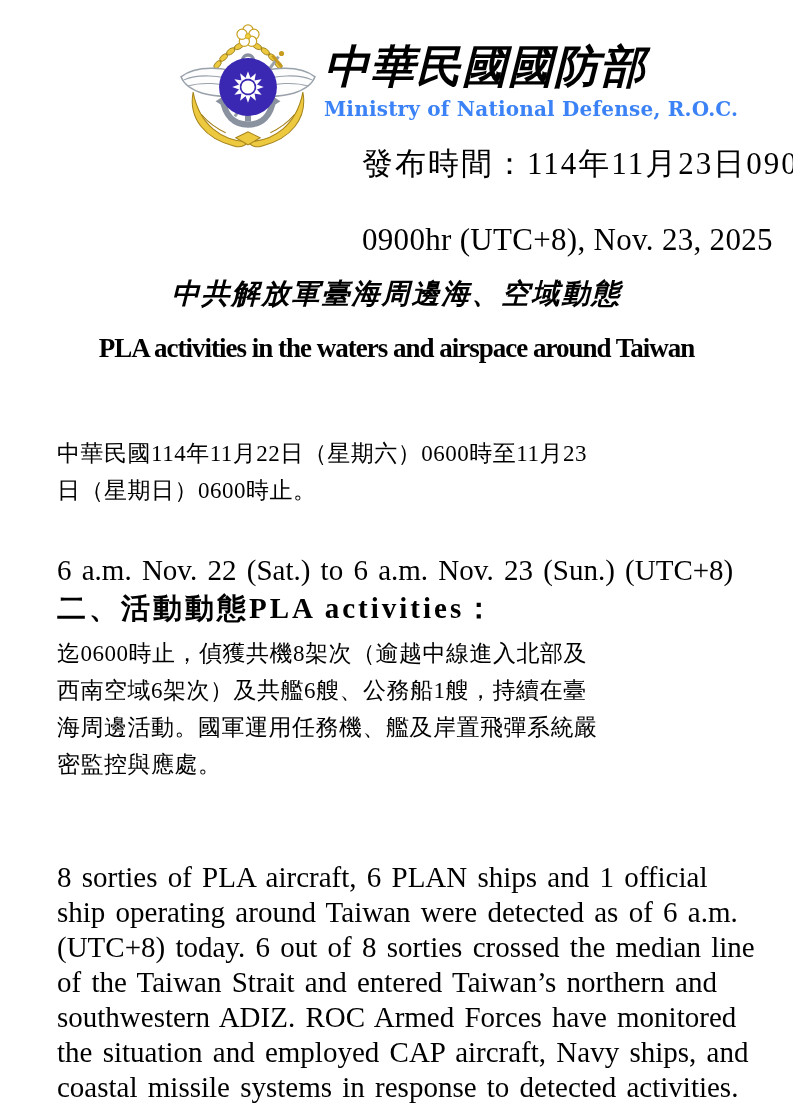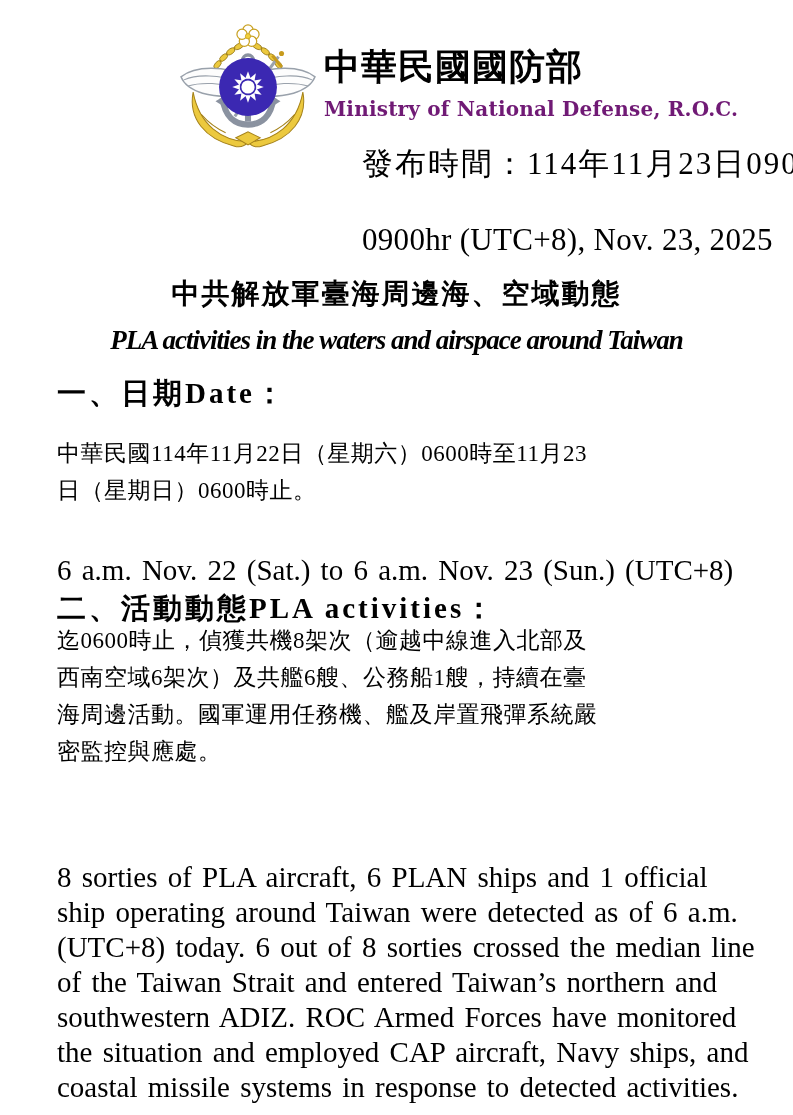--- a/index.html
+++ b/index.html
@@ -6,46 +6,47 @@
   .page {
     position:relative; width:793px; height:1115px; margin:0 auto;
     background:#ffffff; color:#000;
     font-family:"Liberation Serif","DejaVu Serif",serif;
     overflow:hidden;
   }
   
   .emblem { position:absolute; left:176px; top:23px; width:144px; height:128px; }
   .agency { position:absolute; left:324px; top:38px; }
   .agency-zh {
-    font-size:36px; font-weight:600; letter-spacing:1px; line-height:58px;
+    font-size:45px; font-weight:600; letter-spacing:1px; line-height:58px;
     white-space:nowrap;
+    font-style:italic;
   }
   .agency-en {
-    margin-top:1px; font-size:20px; font-weight:bold; color:#701a75;
+    margin-top:1px; font-size:20px; font-weight:bold; color:#3b82f6;
     font-family:"DejaVu Serif","Liberation Serif",serif;
     letter-spacing:0.2px; white-space:nowrap;
   }
   
   .release { position:absolute; left:362px; top:148px; font-size:31px; line-height:32px; }
   .release-zh { letter-spacing:2px; white-space:nowrap; }
   .release-en { letter-spacing:0.3px; white-space:nowrap;margin-top:44px; }
   
   .doc-title { position:absolute; left:0; top:275px; width:793px; text-align:center; font-weight:bold; }
-  .doc-title-zh { font-size:28px; letter-spacing:2px; white-space:nowrap; }
-  .doc-title-en { margin-top:12px; font-size:27px; letter-spacing:-1px; white-space:nowrap;font-style:italic; }
+  .doc-title-zh { font-size:28px; letter-spacing:2px; white-space:nowrap;font-style:italic; }
+  .doc-title-en { margin-top:20px; font-size:27px; letter-spacing:-1px; white-space:nowrap; }
   
   .sec-heading { position:absolute; left:57px; font-size:29px; font-weight:bold; letter-spacing:3px; white-space:nowrap; }
   .heading-1 { top:374px; }
   .heading-2 { top:589px; }
   .para { position:absolute; left:57px; width:706px; white-space:pre-line; }
   .para-zh { font-size:23px; line-height:37px; letter-spacing:0.5px; }
   .para-en { font-size:29px; line-height:35px; word-spacing:3px; }
   .p1-zh { top:435px; }
   .p1-en { top:553px; }
-  .p2-zh { top:622px; }
+  .p2-zh { top:635px; }
   .p2-en { top:860px; }
 </style>
 </head>
 <body>
 
 <div class="page">
 
   <div class="emblem">
     <svg viewBox="0 0 140 126" width="144" height="128">
       <defs>
@@ -145,21 +146,20 @@
   <div class="release">
     <div class="release-zh">發布時間：114年11月23日0900時</div>
     <div class="release-en">0900hr (UTC+8), Nov. 23, 2025</div>
   </div>
 
   <div class="doc-title">
     <div class="doc-title-zh">中共解放軍臺海周邊海、空域動態</div>
     <div class="doc-title-en">PLA activities in the waters and airspace around Taiwan</div>
   </div>
 
-  <div class="sec-heading heading-1">一、日期Date：</div>
   <div class="para para-zh p1-zh">中華民國114年11月22日（星期六）0600時至11月23
 日（星期日）0600時止。</div>
   <div class="para para-en p1-en">6 a.m. Nov. 22 (Sat.) to 6 a.m. Nov. 23 (Sun.) (UTC+8)</div>
 
   <div class="sec-heading heading-2">二、活動動態PLA activities：</div>
   <div class="para para-zh p2-zh">迄0600時止，偵獲共機8架次（逾越中線進入北部及
 西南空域6架次）及共艦6艘、公務船1艘，持續在臺
 海周邊活動。國軍運用任務機、艦及岸置飛彈系統嚴
 密監控與應處。</div>
   <div class="para para-en p2-en">8 sorties of PLA aircraft, 6 PLAN ships and 1 official

